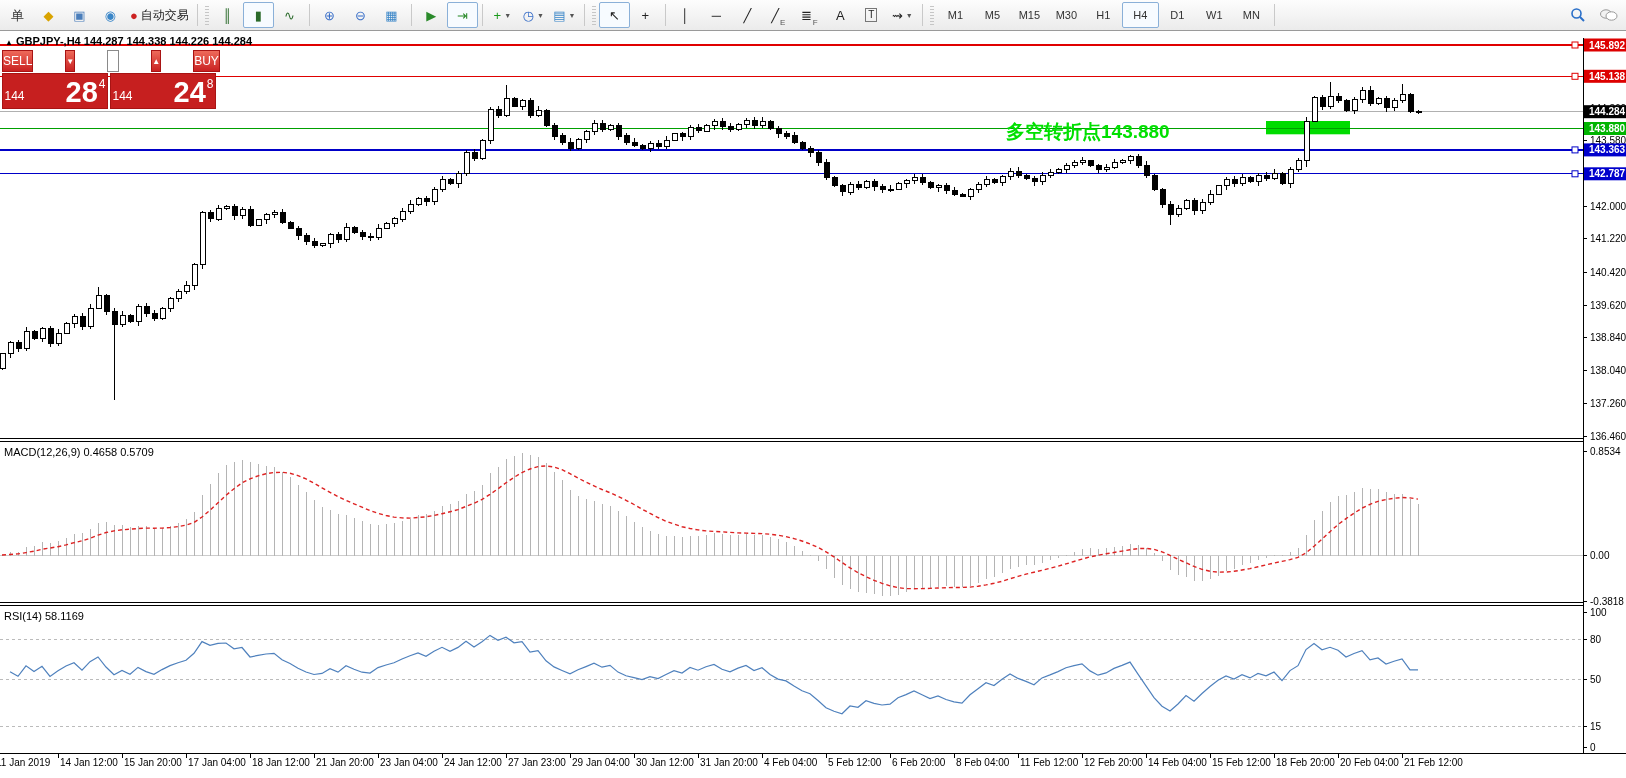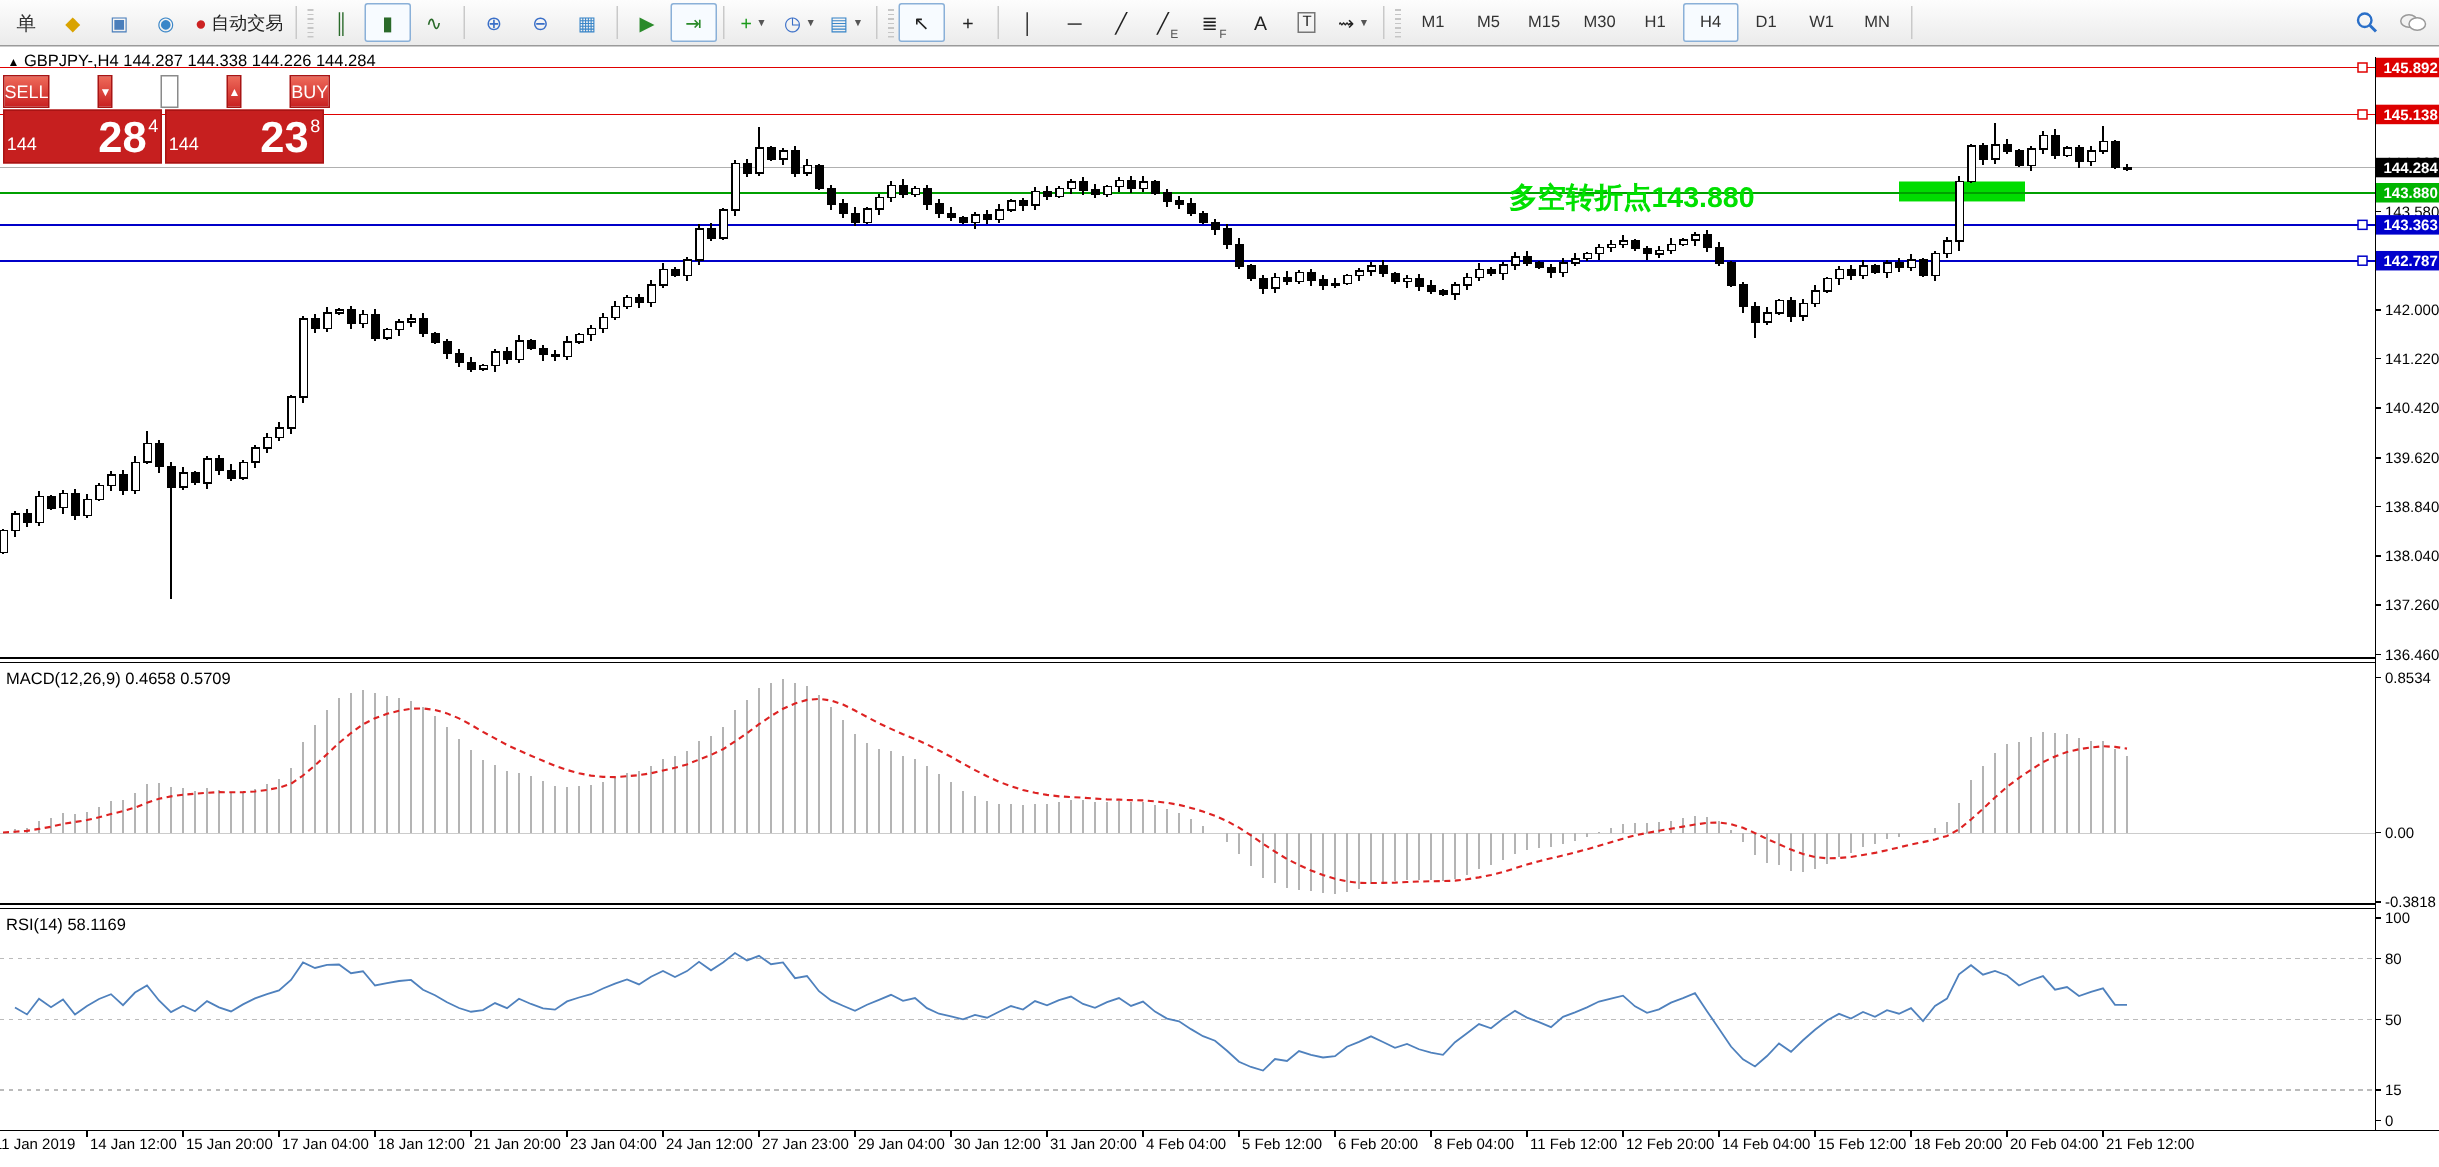--- a/index.html
+++ b/index.html
@@ -16,21 +16,21 @@
     font-size:13px;color:#444;border:1px solid transparent;border-radius:2px;padding:0 3px;cursor:default;white-space:nowrap;}
   .tb-btn.active{background:#f7fbff;border:1px solid #8ab0d8;}
   .tb-btn .glyph{line-height:1;}
   .tb-btn .sub{font-size:8px;margin-left:1px;align-self:flex-end;color:#555;}
   .tb-btn .drop{font-size:7px;color:#555;margin-left:3px;}
   .tb-btn .boxed{border:1px solid #777;font-size:10px;padding:0 2px;line-height:12px;}
   .tb-btn.tf{font-size:11px;color:#333;padding:0 6px;}
   .tb-label{font-size:12px;color:#222;margin-left:3px;}
   #tb-right{margin-left:auto;display:flex;align-items:center;}
   
-  #chart-title{position:absolute;left:5px;top:35px;font-size:11px;font-weight:normal;color:#000;z-index:6;}
+  #chart-title{position:absolute;left:5px;top:35px;font-size:11px;font-weight:bold;color:#000;z-index:6;}
   #chart-title .marker{font-size:8px;margin-right:3px;}
   
   #trade-panel{position:absolute;left:2px;top:50px;width:214px;z-index:10;}
   .tp-top{display:flex;height:22px;gap:32px;}
   .tp-btn{background:linear-gradient(#ee6a5a,#c92222);color:#fff;font-size:12px;
     display:flex;align-items:center;justify-content:center;border:1px solid #a81414;box-sizing:border-box;}
   .tp-sell,.tp-buy{width:50px;}
   .tp-spin{width:21px;font-size:8px;}
   .tp-vol{flex:1;}
   .tp-vol input{width:100%;height:100%;box-sizing:border-box;border:1px solid #8a8a8a;
@@ -843,19 +843,19 @@
       <div class="tp-btn tp-buy">BUY</div>
     </div>
     <div class="tp-big">
       <div class="tp-big-side sell">
         <span class="tp-small">144</span>
         <span class="tp-huge">28</span>
         <span class="tp-sup">4</span>
       </div>
       <div class="tp-big-side">
         <span class="tp-small">144</span>
-        <span class="tp-huge">23</span>
+        <span class="tp-huge">24</span>
         <span class="tp-sup">8</span>
       </div>
     </div>
   </div>
 
 </div>
 
 </body></html>

